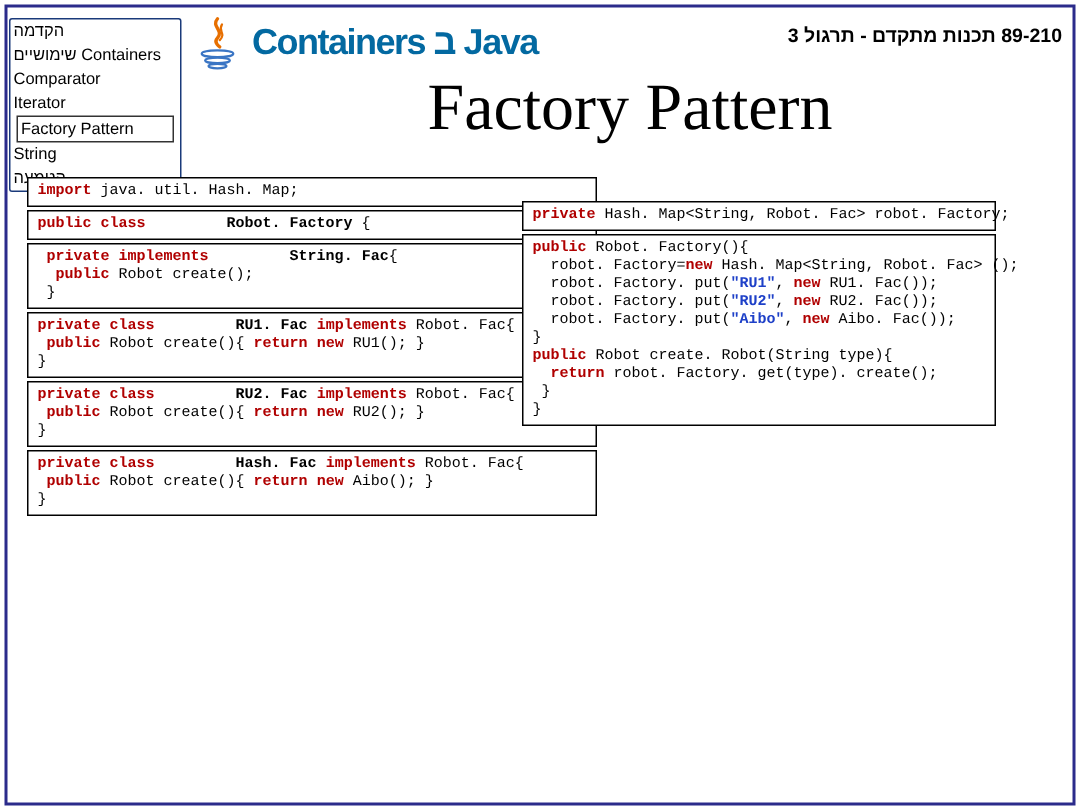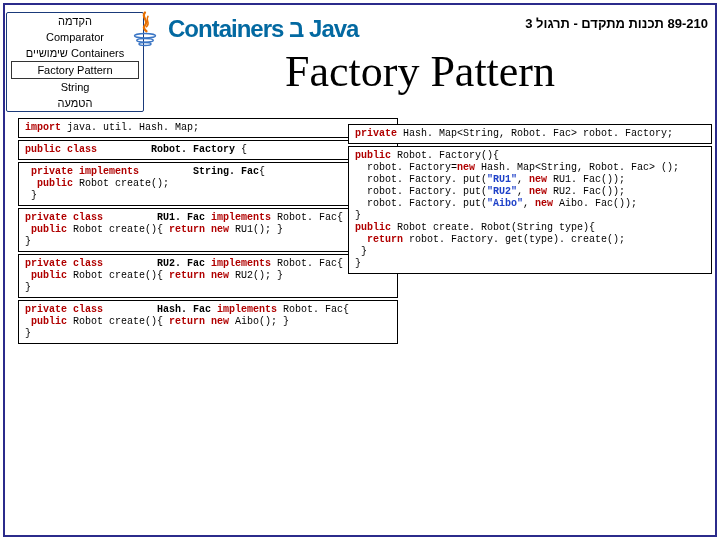--- a/index.html
+++ b/index.html
@@ -13,26 +13,26 @@
   }
   .outer-frame {
     position: absolute;
     top: 3px; left: 3px; right: 3px; bottom: 3px;
     border: 2px solid #2b2b8b;
   }
   .outline-box {
     position: absolute;
     top: 12px;
     left: 6px;
-    width: 138px;
+    width: 115px;
     border: 1px solid #1a3a7a;
     border-radius: 2px;
     background: #fff;
     font-size: 11px;
-    text-align: center;
+    text-align: left;
   }
   .outline-box div {
     padding: 1px 2px;
     line-height: 14px;
   }
   .outline-box .active {
     border: 1px solid #333;
     margin: 0 4px;
   }
   .header-row {
@@ -95,22 +95,22 @@
   }
   .left-col {
     position: absolute;
     left: 0;
     top: 0;
     width: 380px;
   }
   .right-col {
     position: absolute;
     left: 330px;
-    top: 6px;
-    width: 364px;
+    top: 16px;
+    width: 316px;
   }
   .kw-red { color: #b00000; font-weight: bold; }
   .kw-black { font-weight: bold; margin-left: 48px; }
   .str-blue { color: #1e40c8; font-weight: bold; }
   .notes {
     position: absolute;
     right: 4px;
     top: 210px;
     width: 345px;
     font-size: 11px;
@@ -120,22 +120,23 @@
   }
   .notes .en { direction: ltr; unicode-bidi: embed; }
 </style>
 </head>
 <body>
 
 <div class="outer-frame"></div>
 
 <div class="outline-box">
   <div>הקדמה</div>
+  <div>שימושיים Containers</div>
   <div>Comparator</div>
-  <div>שימושיים Containers</div>
+  <div>Iterator</div>
   <div class="active">Factory Pattern</div>
   <div>String</div>
   <div>הטמעה</div>
 </div>
 
 <div class="header-row">
   <div class="java-icon">
     <svg viewBox="0 0 40 50">
       <path d="M20 3 C14 10 26 13 20 20 C16 24 22 28 22 28" stroke="#e76f00" stroke-width="3" fill="none" stroke-linecap="round"></path>
       <path d="M24 8 C20 14 28 16 22 22" stroke="#e76f00" stroke-width="2" fill="none" stroke-linecap="round"></path>

